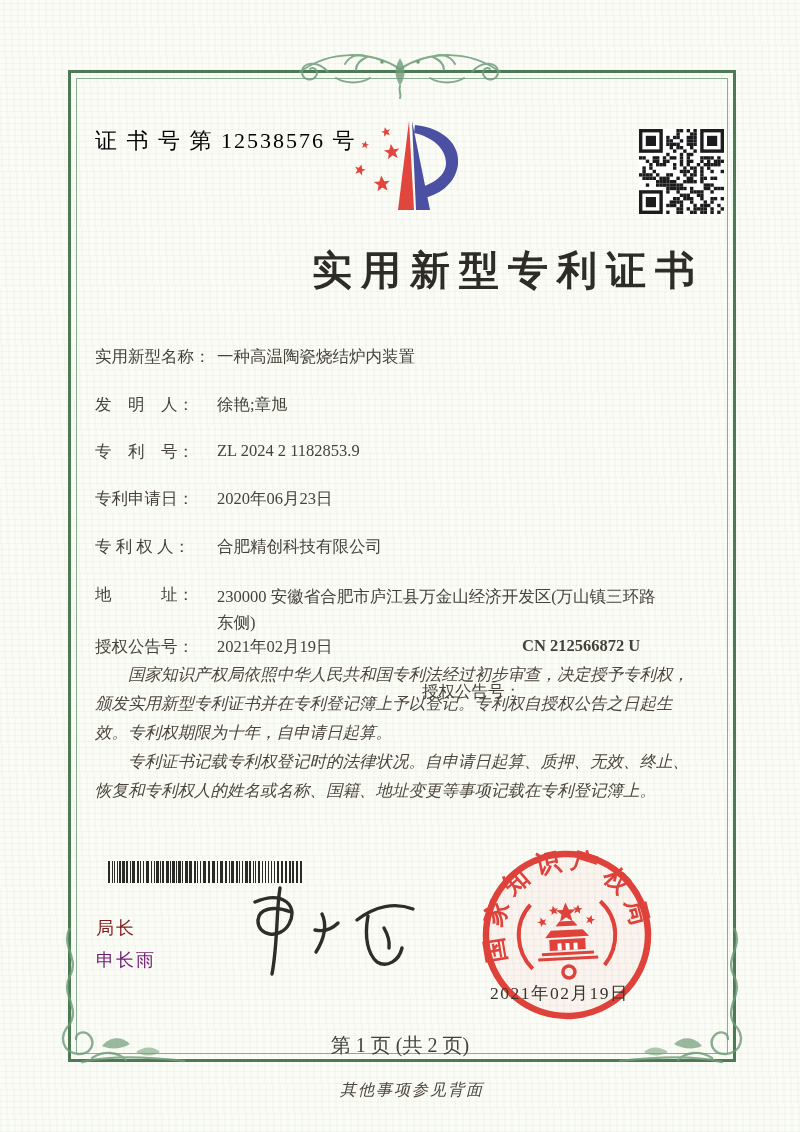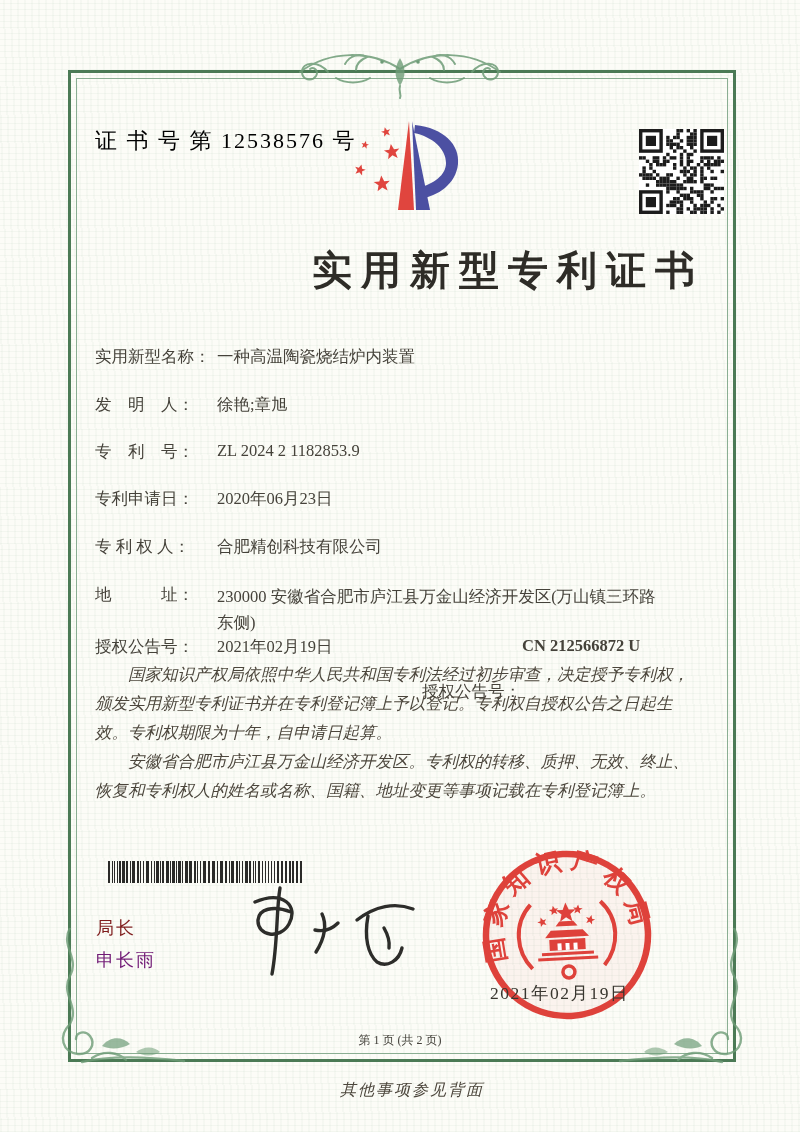--- a/index.html
+++ b/index.html
@@ -26,21 +26,21 @@
   .fvalue.wrap{white-space:normal;width:452px;line-height:26px;}
   .g2label{position:absolute;left:422px;white-space:pre;margin-top:45px;}
   .g2value{position:absolute;left:522px;white-space:pre;font-weight:bold;}
   
   .paras{left:95px;top:660px;width:602px;font-size:16.5px;line-height:29px;color:#4c463c;font-style:italic;}
   .paras p{margin:0;text-indent:2em;}
   
   .signer-role{left:96px;top:916px;font-size:18px;color:#7f1d1d;letter-spacing:2px;}
   .signer-name{left:96px;top:948px;font-size:18px;color:#701a75;letter-spacing:2px;}
   .seal-date{left:490px;top:981px;font-size:17.5px;letter-spacing:1.5px;color:#38362f;z-index:6;}
-  .page-ind{left:0;top:1032px;width:800px;text-align:center;font-size:12px;color:#43413a;}
+  .page-ind{left:0;top:1032px;width:800px;text-align:center;font-size:20px;color:#43413a;}
   .foot-note{left:0;top:1080px;width:800px;text-align:center;font-size:16px;color:#4c463c;font-style:italic;letter-spacing:2px;padding-left:12px;}
   svg{display:block;}
   .seal-wrap{left:478px;top:846px;z-index:5;transform:rotate(-3deg);}
   .orn{color:#6e9c77;}
 </style>
 </head>
 <body>
 
 <div class="abs border-outer"></div>
 <div class="abs border-inner"></div>
@@ -360,21 +360,21 @@
   <div class="frow">
       <span class="flabel" style="top:636px">授权公告号：</span>
     <span class="fvalue" style="top:636px">2021年02月19日</span>
     <span class="g2label" style="top:636px">授权公告号：</span>
     <span class="g2value" style="top:636px">CN 212566872 U</span>
     </div>
 </div>
 
 <div class="abs paras">
   <p>国家知识产权局依照中华人民共和国专利法经过初步审查，决定授予专利权，颁发实用新型专利证书并在专利登记簿上予以登记。专利权自授权公告之日起生效。专利权期限为十年，自申请日起算。</p>
-  <p>安徽省合肥市庐江县万金山经济开发区。专利权的转移、质押、无效、终止、恢复和专利权人的姓名或名称、国籍、地址变更等事项记载在专利登记簿上。</p>
+  <p>专利证书记载专利权登记时的法律状况。自申请日起算、质押、无效、终止、恢复和专利权人的姓名或名称、国籍、地址变更等事项记载在专利登记簿上。</p>
 </div>
 
 <svg class="abs" style="left:108px;top:861px;" width="198" height="22" viewBox="0 0 198 22">
   <g class="bars" fill="#2a2a28">
       <rect x="0" y="0" width="2" height="22"></rect>
       <rect x="4" y="0" width="1" height="22"></rect>
       <rect x="6" y="0" width="1" height="22"></rect>
       <rect x="9" y="0" width="1" height="22"></rect>
       <rect x="11" y="0" width="2" height="22"></rect>
       <rect x="14" y="0" width="3" height="22"></rect>

